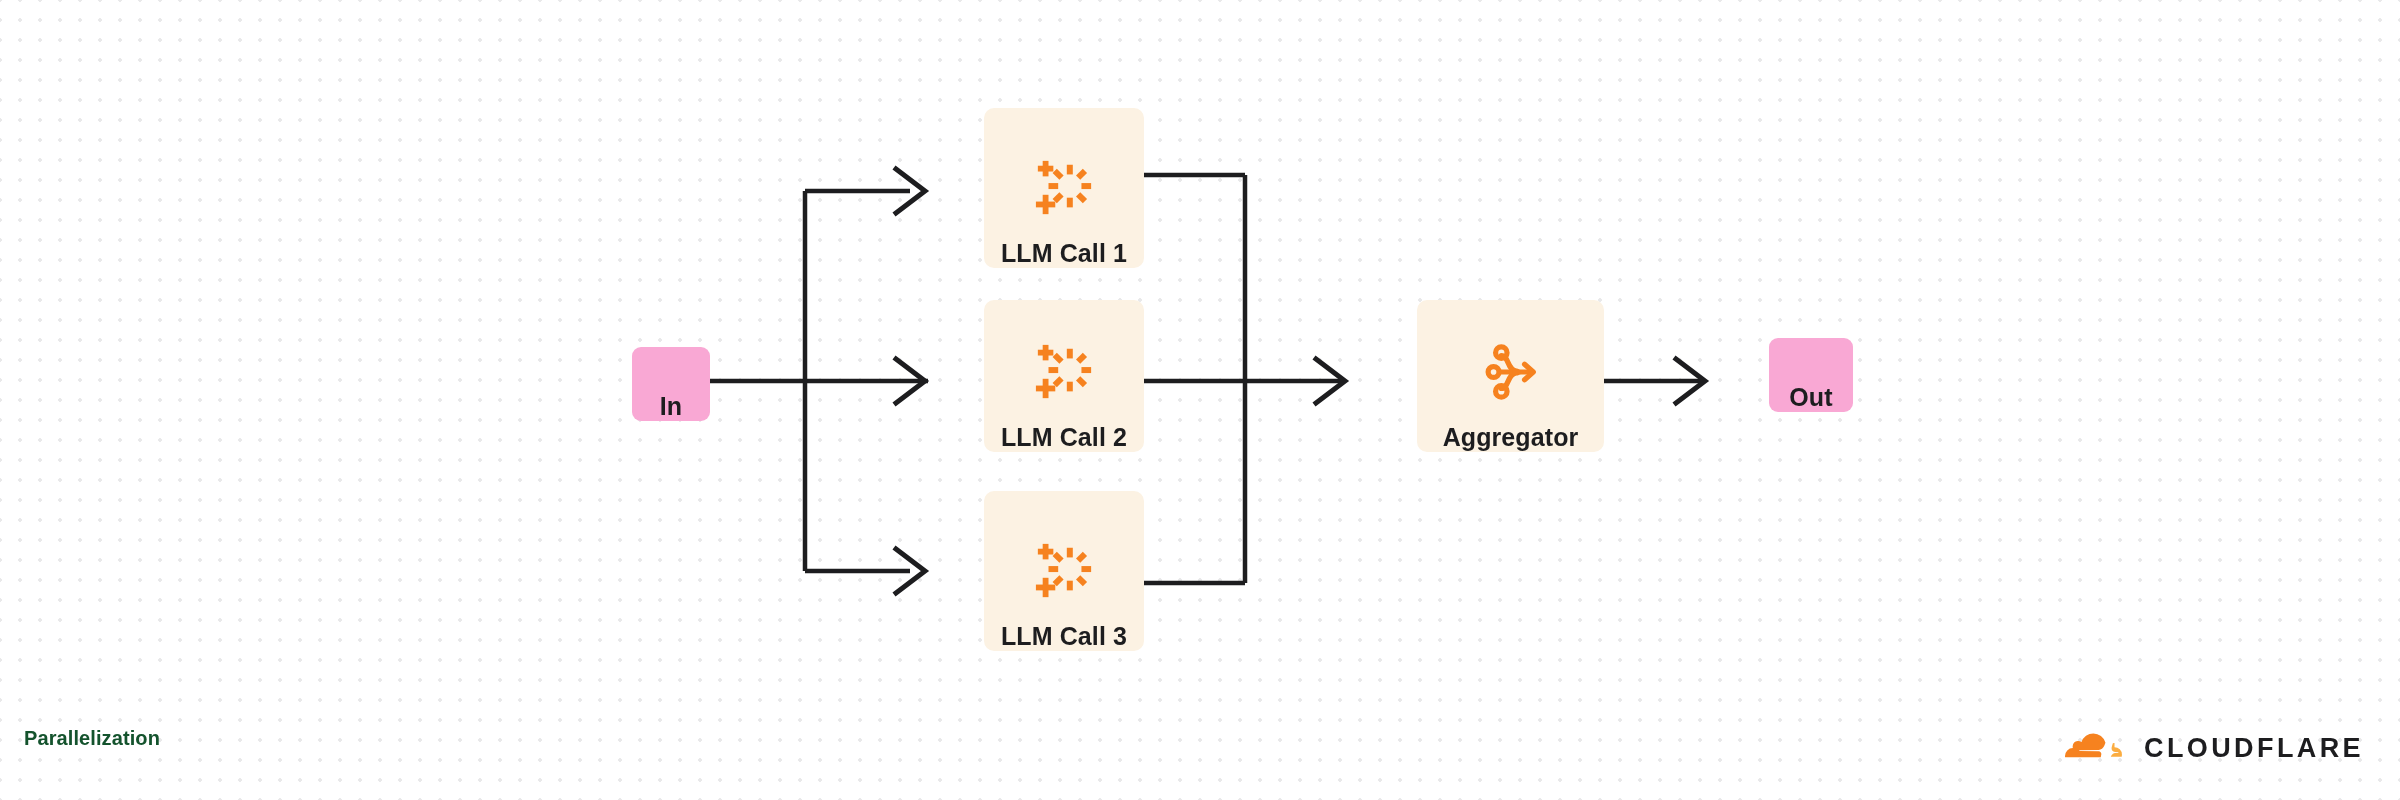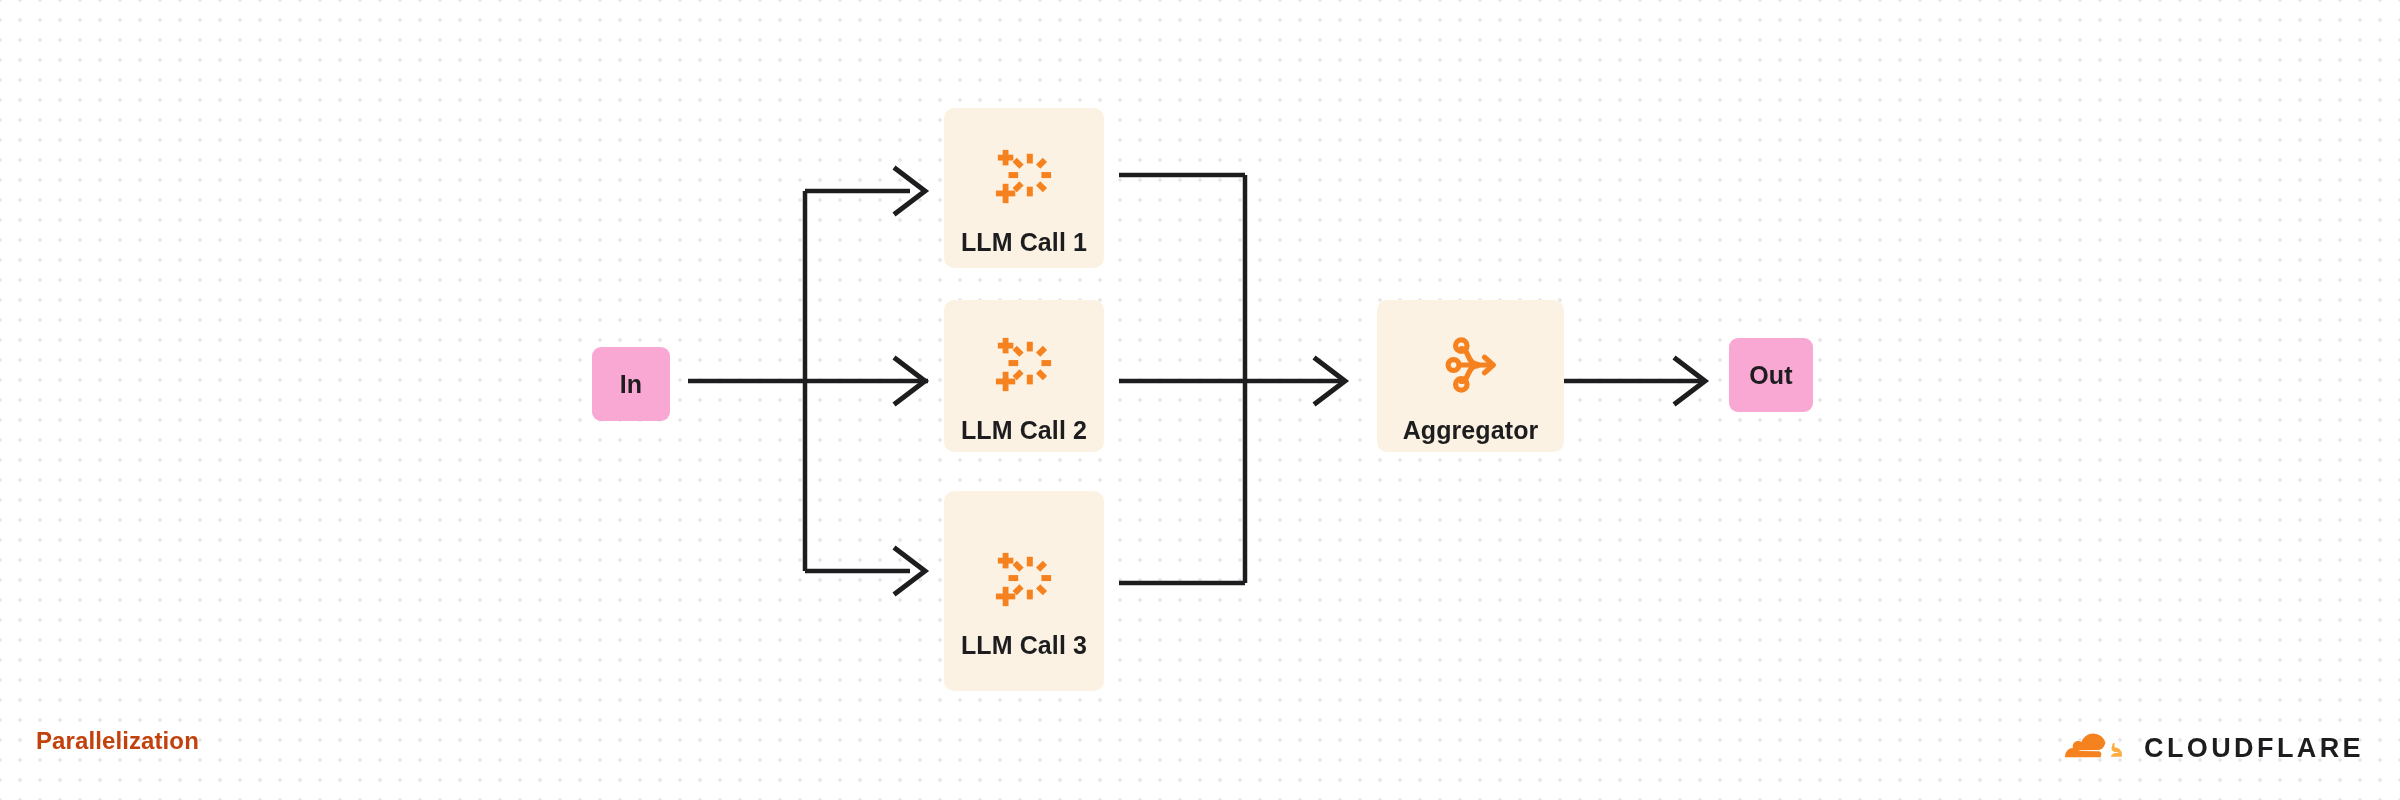--- a/index.html
+++ b/index.html
@@ -40,21 +40,22 @@
     height: 800px;
     overflow: visible;
   }
 
   
   .node {
     position: absolute;
     display: flex;
     flex-direction: column;
     align-items: center;
-    justify-content: center;
+    justify-content: flex-end;
+    margin-left: 40px;
   }
 
   .node-io {
     background: #f9a8d4;
     border-radius: 9px;
   }
 
   .node-io .node-label {
     font-size: 25px;
     font-weight: 700;
@@ -81,31 +82,31 @@
     letter-spacing: 0.1px;
     margin-top: 20px;
     white-space: nowrap;
   }
 
   
   #node-in        { left: 592px;  top: 347px; width: 78px;  height: 74px; }
   #node-out       { left: 1729px; top: 338px; width: 84px;  height: 74px; }
   #node-llm-1     { left: 944px;  top: 108px; width: 160px; height: 160px; }
   #node-llm-2     { left: 944px;  top: 300px; width: 160px; height: 152px; }
-  #node-llm-3     { left: 944px;  top: 491px; width: 160px; height: 200px; }
+  #node-llm-3     { left: 944px;  top: 491px; width: 160px; height: 160px; }
   #node-aggregator{ left: 1377px; top: 300px; width: 187px; height: 152px; }
 
   
   #footer-title {
     position: absolute;
-    left: 36px;
+    left: 24px;
     top: 727px;
-    font-size: 24px;
-    font-weight: 700;
-    color: #c2410c;
+    font-size: 20px;
+    font-weight: 700;
+    color: #14532d;
     letter-spacing: 0.1px;
   }
 
   #brand-logo {
     position: absolute;
     right: 36px;
     top: 728px;
     display: flex;
     align-items: center;
     gap: 14px;

